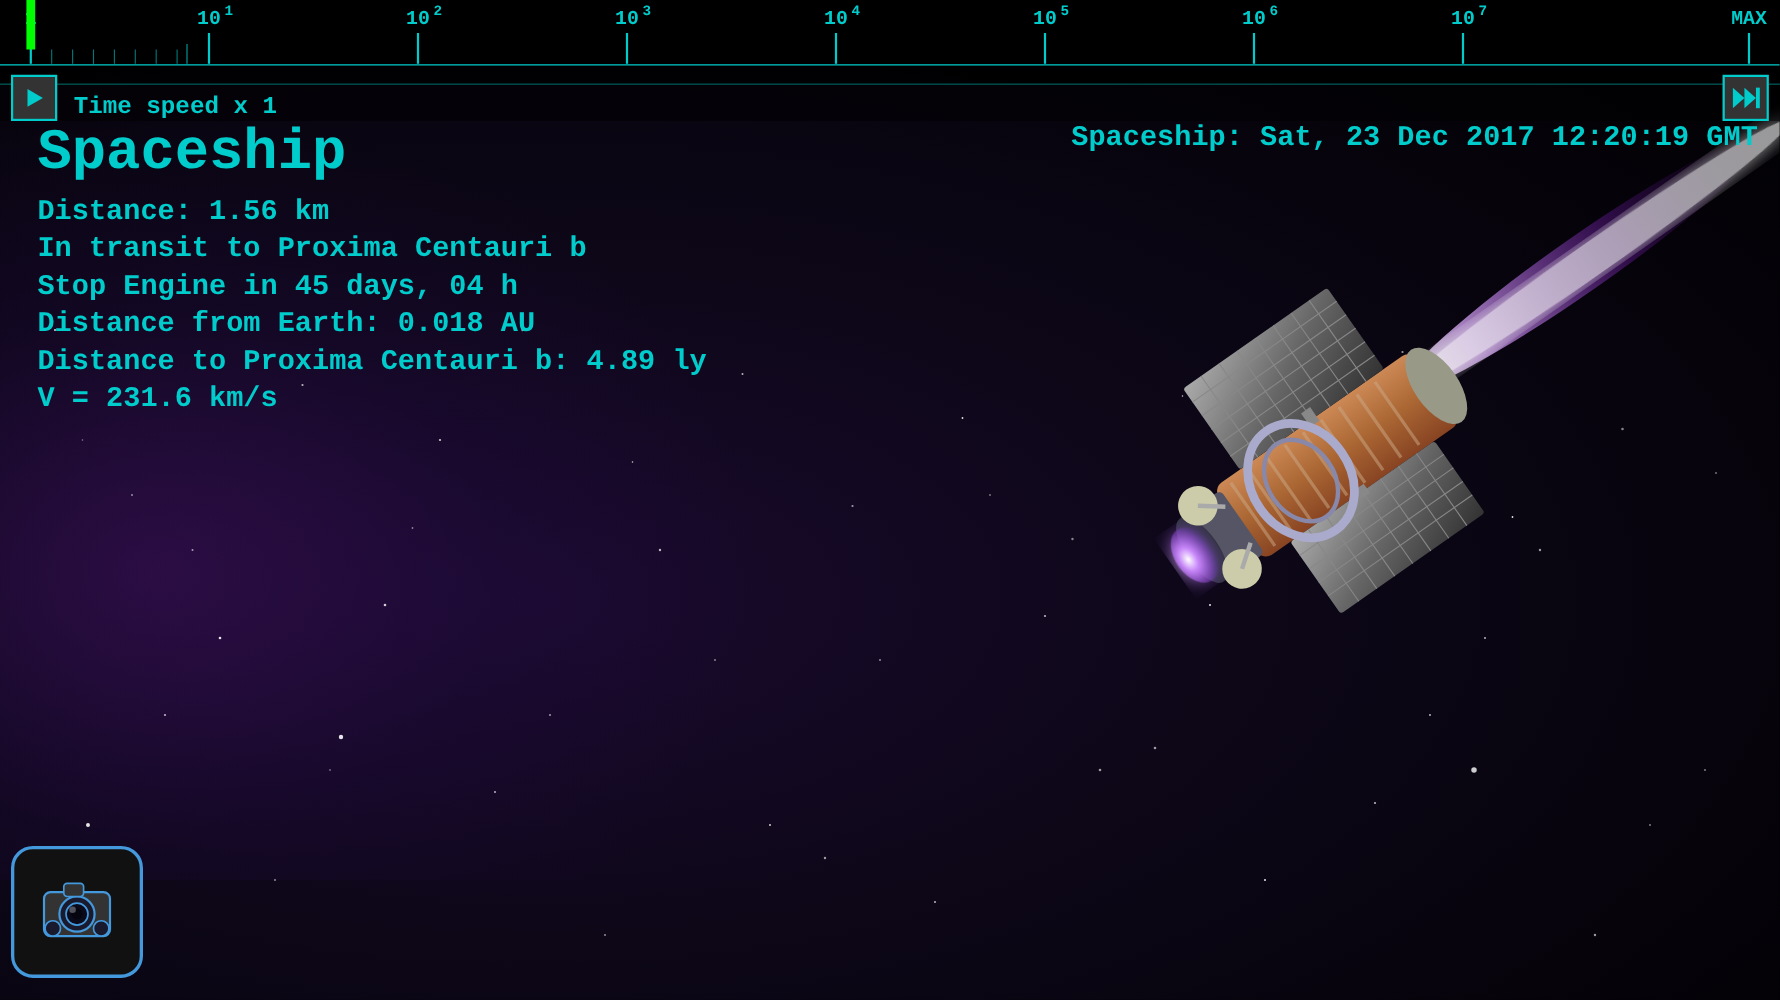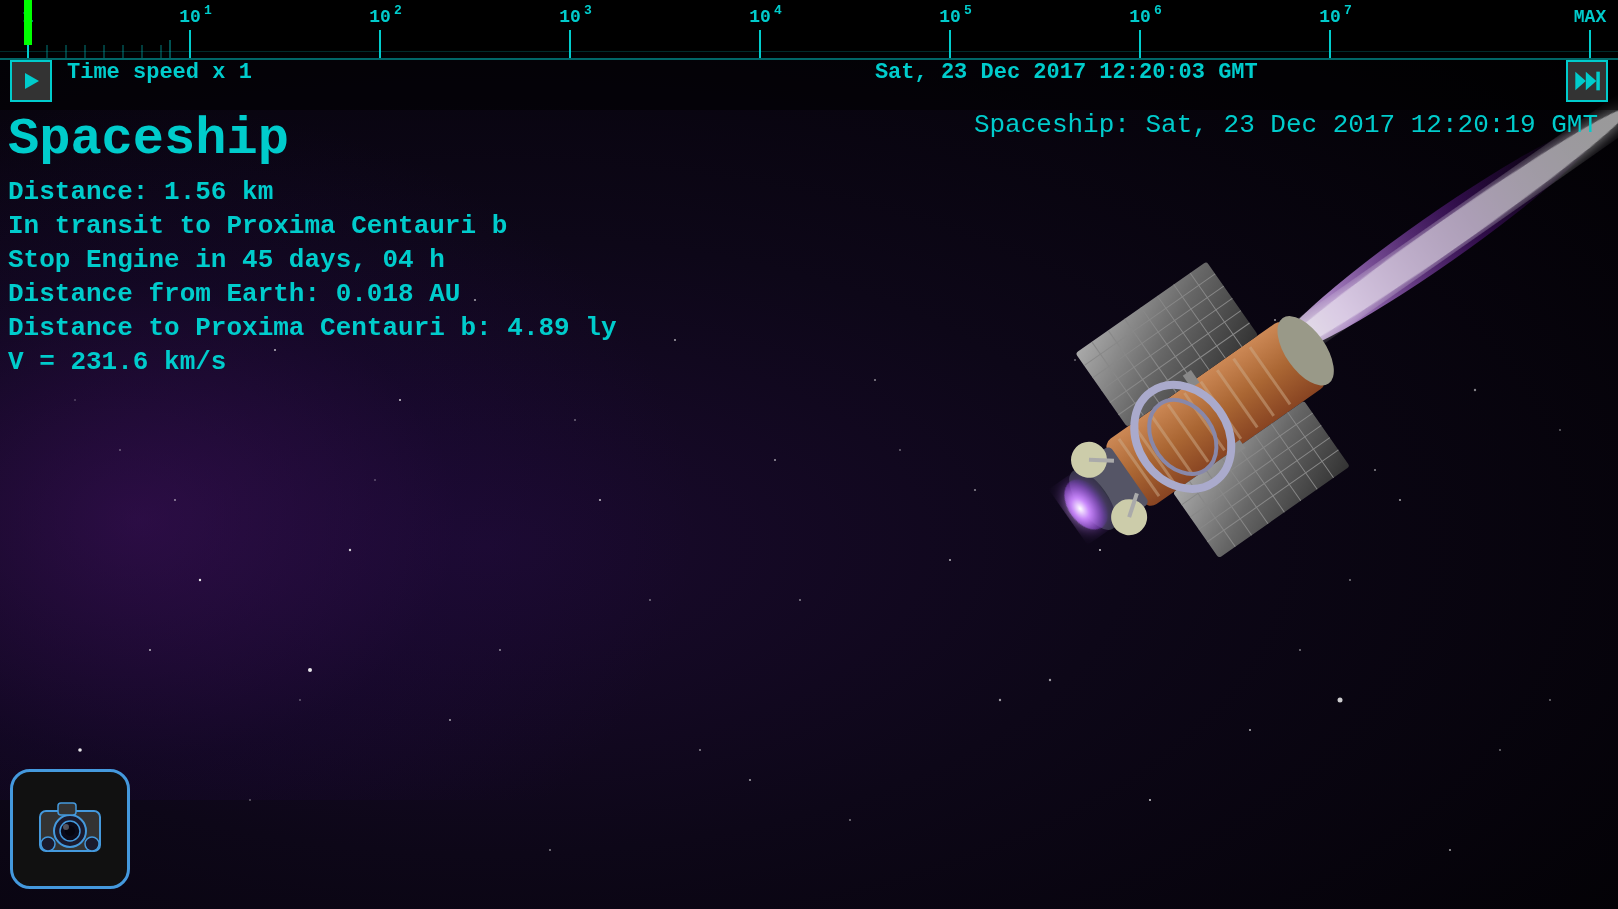--- a/index.html
+++ b/index.html
@@ -40,38 +40,38 @@
       background: radial-gradient(ellipse at 20% 60%, rgba(80, 20, 120, 0.4) 0%, rgba(40, 10, 80, 0.2) 40%, transparent 70%);
       z-index: 1;
     }
 
     
     #ruler {
       position: absolute;
       top: 0;
       left: 0;
       width: 100%;
-      height: 52px;
+      height: 77px;
       background: rgba(0,0,0,0.7);
       border-bottom: 1px solid #00cccc;
       z-index: 10;
       display: flex;
       align-items: flex-start;
     }
 
     
     #controls-bar {
       position: absolute;
       top: 60px;
       left: 0;
       width: 100%;
       height: 50px;
       background: rgba(0,0,0,0.5);
       display: flex;
-      align-items: flex-start;
+      align-items: flex-end;
       z-index: 10;
       padding: 0 10px;
     }
 
     #play-button {
       width: 42px;
       height: 42px;
       background: #333;
       border: 2px solid #00cccc;
       display: flex;
@@ -111,21 +111,21 @@
       align-items: center;
       justify-content: center;
       cursor: pointer;
       flex-shrink: 0;
     }
 
     
     #info-panel {
       position: absolute;
       top: 110px;
-      left: 8px;
+      left: 34px;
       z-index: 10;
     }
 
     #ship-title {
       color: #00cccc;
       font-size: 52px;
       font-weight: bold;
       margin-bottom: 8px;
     }
 
@@ -137,21 +137,21 @@
       font-family: 'Courier New', Courier, monospace;
     }
 
     
     #ship-timestamp {
       position: absolute;
       top: 110px;
       right: 20px;
       color: #00cccc;
       font-size: 26px;
-      font-weight: normal;
+      font-weight: bold;
       z-index: 10;
       text-align: center;
     }
 
     
     #spaceship-container {
       position: absolute;
       top: 80px;
       right: 0;
       width: 900px;
@@ -306,21 +306,20 @@
   </svg>
 </div>
 
 <div id="controls-bar">
   <div id="play-button">
     <svg xmlns="http://www.w3.org/2000/svg" viewBox="0 0 20 20">
       <polygon points="4,2 18,10 4,18" fill="#00cccc"></polygon>
     </svg>
   </div>
   <div id="time-speed-label">Time speed x 1</div>
-  <div id="date-display">Sat, 23 Dec 2017  12:20:03 GMT</div>
   <div id="fast-forward-button">
     <svg xmlns="http://www.w3.org/2000/svg" viewBox="0 0 24 24" width="28" height="28">
       <polygon points="2,4 11,12 2,20" fill="#00cccc"></polygon>
       <polygon points="11,4 20,12 11,20" fill="#00cccc"></polygon>
       <rect x="20" y="4" width="3" height="16" fill="#00cccc"></rect>
     </svg>
   </div>
 </div>
 
 <div id="info-panel">

